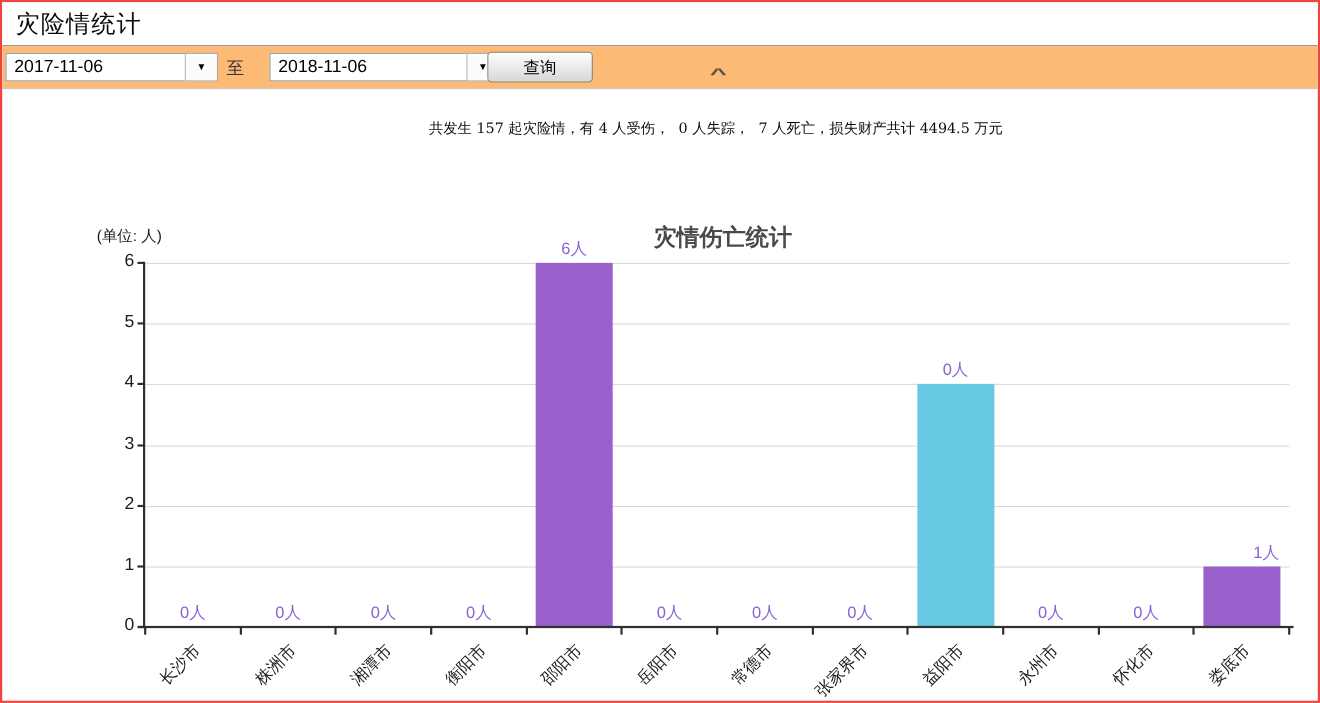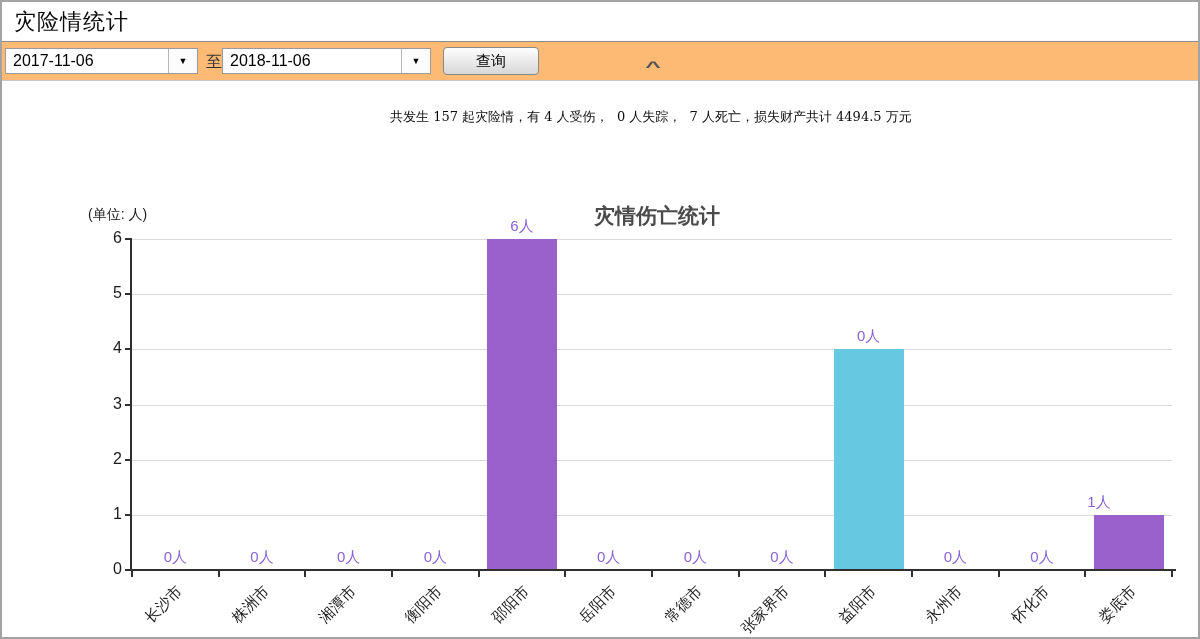--- a/index.html
+++ b/index.html
@@ -1,28 +1,28 @@
 <!DOCTYPE html>
 <html><head>
 <meta charset="utf-8">
 <style>
   html,body{margin:0;padding:0;background:#e8e8e8;}
   #page{
     position:relative;width:1200px;height:639px;box-sizing:border-box;
-    background:#fff;border:2px solid #a3a3a3;overflow:hidden;
+    background:#fff;border:2px solid #ef4444;overflow:hidden;
     font-family:"Liberation Sans","DejaVu Sans",sans-serif;color:#222;
   }
   
   .titlebar{position:absolute;left:0;top:0;width:100%;height:39px;background:#fff;border-bottom:1px solid #8c8c8c;}
   .page-title{position:absolute;left:12px;top:5px;font-size:22px;color:#0a0a0a;letter-spacing:1px;}
   
   .toolbar{position:absolute;left:0;top:40px;width:100%;height:38px;background:#fdba74;border-bottom:1px solid #c9c9c9;}
   .combo{position:absolute;top:6px;height:26px;box-sizing:border-box;border:1px solid #9a9a9a;background:#fff;display:flex;align-items:stretch;cursor:pointer;}
   .combo-start{left:3px;width:193px;}
-  .combo-end{left:220px;width:209px;}
+  .combo-end{left:243px;width:209px;}
   .combo-value{flex:1;font-size:16px;padding:3px 0 0 7px;color:#000;}
   .combo-arrow{width:28px;border-left:1px solid #b5b5b5;display:flex;align-items:center;justify-content:center;font-size:9px;color:#000;background:#fcfcfc;}
   .to-label{position:absolute;left:204px;top:10px;font-size:16px;color:#333;}
   .query-btn{position:absolute;left:441px;top:5px;width:96px;height:28px;border:1px solid #8a8a8a;border-radius:4px;
     background:linear-gradient(#fefefe,#e9e9e9 55%,#d7d7d7);font-size:15px;color:#000;cursor:pointer;
     font-family:"Liberation Sans","DejaVu Sans",sans-serif;}
   .chevron-up{position:absolute;left:647px;top:18px;font-size:14px;font-weight:bold;color:#555;transform:scaleX(1.9);cursor:pointer;line-height:14px;}
   
   .summary{position:absolute;left:388px;top:106px;font-size:13px;color:#0d0d0d;white-space:pre;
     font-family:"DejaVu Serif","Liberation Serif",serif;}
@@ -125,21 +125,21 @@
       <div class="barlabel" style="left: 740px; top: 546px; color: rgb(138, 99, 214);">0人</div>
       <div class="xlabel" style="right: 422px; top: 580px;">张家界市</div>
       <div class="bar" style="left: 831.667px; top: 347.333px; width: 70px; height: 220.667px; background: rgb(103, 201, 225);"></div>
       <div class="barlabel" style="left: 826.667px; top: 325.333px; color: rgb(138, 99, 214);">0人</div>
       <div class="xlabel" style="right: 335.333px; top: 580px;">益阳市</div>
       <div class="barlabel" style="left: 913.333px; top: 546px; color: rgb(138, 99, 214);">0人</div>
       <div class="xlabel" style="right: 248.667px; top: 580px;">永州市</div>
       <div class="barlabel" style="left: 1000px; top: 546px; color: rgb(138, 99, 214);">0人</div>
       <div class="xlabel" style="right: 162px; top: 580px;">怀化市</div>
       <div class="bar" style="left: 1091.67px; top: 512.833px; width: 70px; height: 55.1667px; background: rgb(154, 97, 205);"></div>
-      <div class="barlabel" style="left: 1057px; top: 490.833px; color: rgb(138, 99, 214);">1人</div>
+      <div class="barlabel" style="left: 1109px; top: 490.833px; color: rgb(138, 99, 214);">1人</div>
       <div class="xlabel" style="right: 75.3333px; top: 580px;">娄底市</div>
     </div>
 
   <div class="y-axis-line"></div>
   <div class="x-axis-line"></div>
 
 
 </div>
 
 </body></html>

